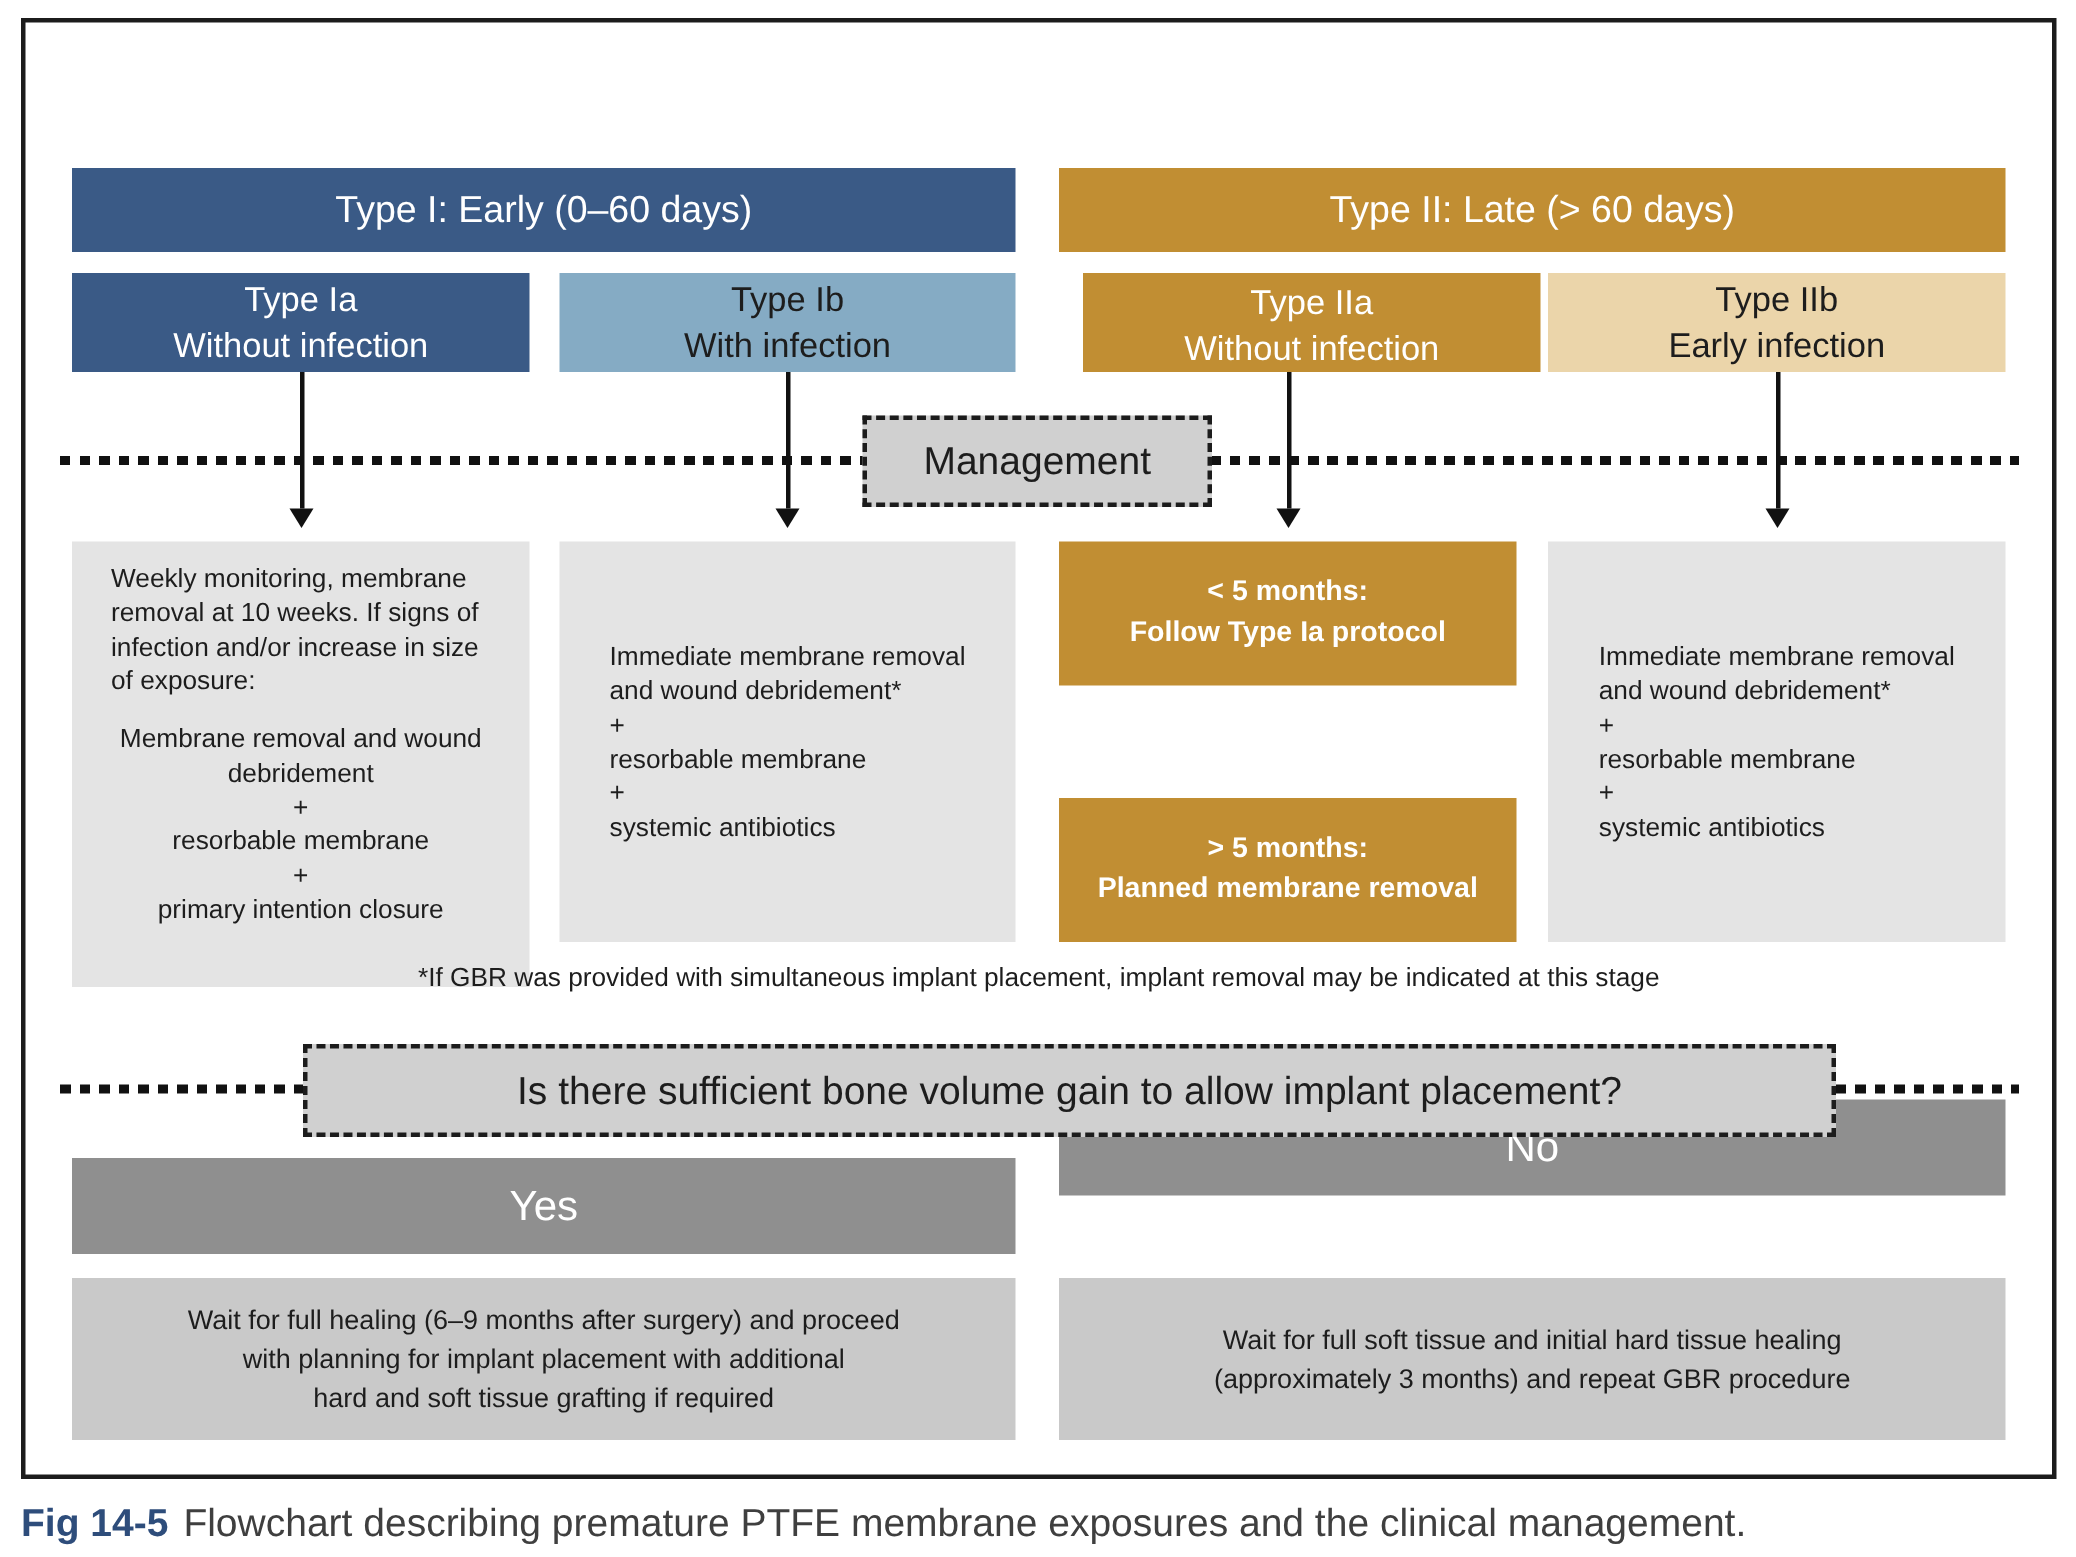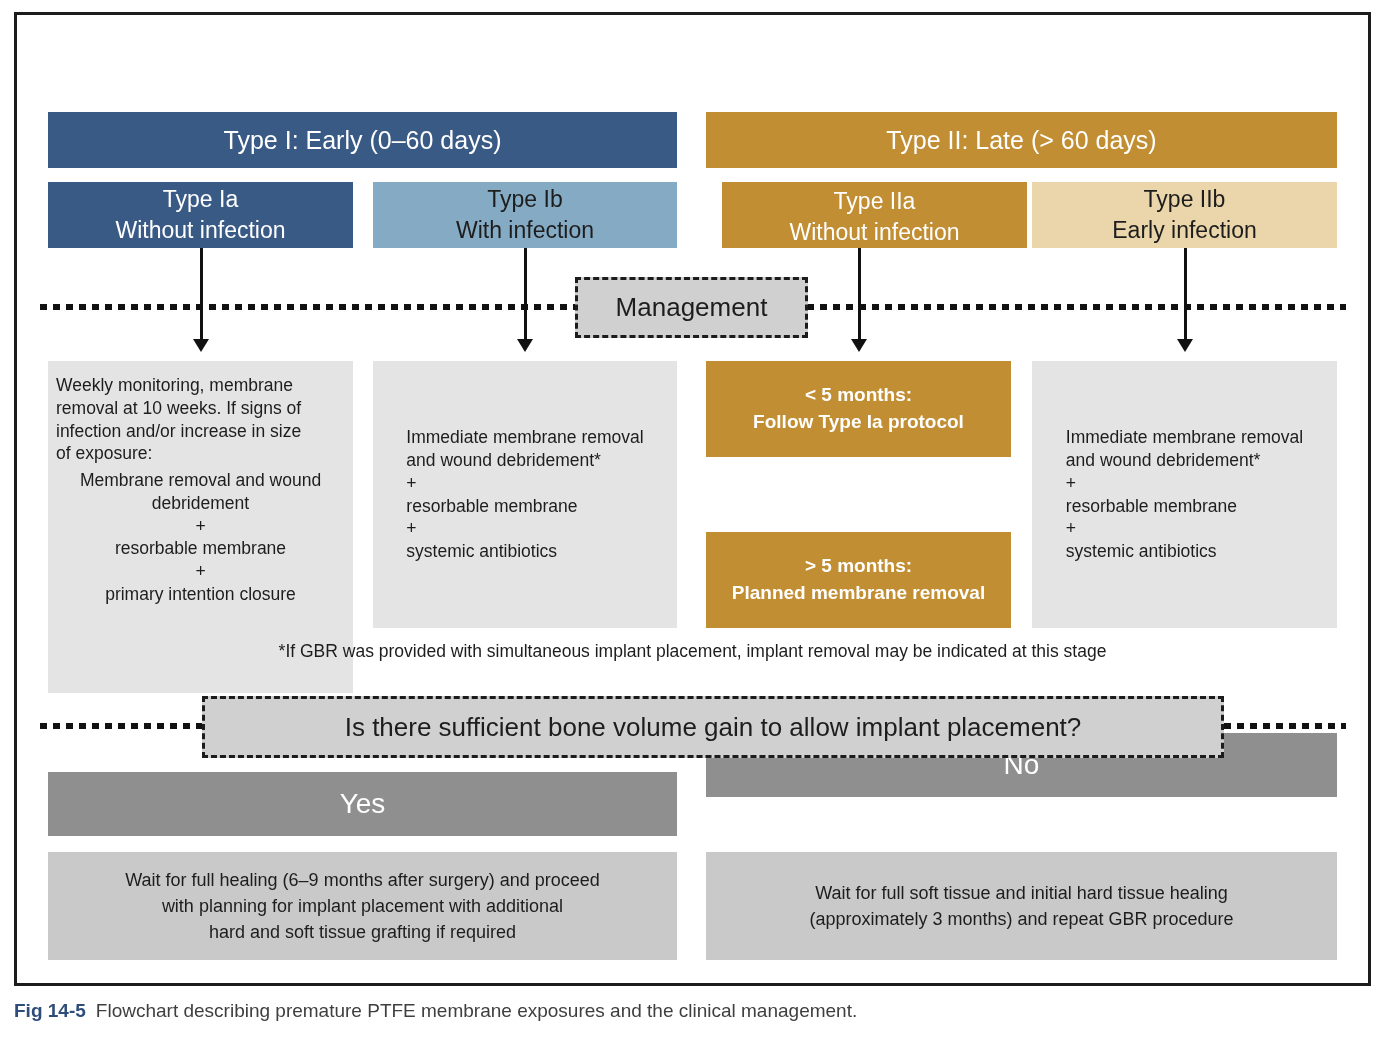--- a/index.html
+++ b/index.html
@@ -37,38 +37,38 @@
   .mgmt-box{left:575px;top:277px;width:233px;height:61px;font-size:26px;}
   .q-box{left:202px;top:696px;width:1022px;height:62px;font-size:26px;}
   .arrow{z-index:3;width:16px;display:flex;flex-direction:column;align-items:center;}
   .arrow-line{width:3px;background:#111;flex:1;}
   .arrow-head{width:0;height:0;border-left:8px solid transparent;border-right:8px solid transparent;border-top:13px solid #111;}
   .arr-a{left:193px;top:248px;height:104px;}
   .arr-b{left:517px;top:248px;height:104px;}
   .arr-c{left:851px;top:248px;height:104px;}
   .arr-d{left:1177px;top:248px;height:104px;}
   .result{background:#e4e4e4;font-size:17.5px;line-height:1.3;}
-  .res-ia{left:48px;top:361px;width:305px;height:332px;padding:13px 8px;}
+  .res-ia{left:48px;top:361px;width:305px;height:297px;padding:13px 26px;}
   .res-ia .intro{text-align:left;}
-  .res-ia .protocol{text-align:center;margin-top:4px;}
+  .res-ia .protocol{text-align:center;margin-top:16px;}
   .res-center{display:flex;align-items:center;justify-content:center;}
   .res-ib{left:373px;top:361px;width:304px;height:267px;}
   .res-iib{left:1032px;top:361px;width:305px;height:267px;}
   .gold-box{background:#c18e33;color:#fff;font-weight:bold;font-size:19px;line-height:1.4;
     display:flex;align-items:center;justify-content:center;text-align:center;}
   .gold-1{left:706px;top:361px;width:305px;height:96px;}
   .gold-2{left:706px;top:532px;width:305px;height:96px;}
   .footnote{left:48px;top:641px;width:1289px;text-align:center;font-size:17.5px;}
   .yes-bar{left:48px;top:772px;width:629px;height:64px;background:#8f8f8f;color:#fff;font-size:28px;}
   .no-bar{left:706px;top:733px;width:631px;height:64px;background:#8f8f8f;color:#fff;font-size:28px;}
   .final{background:#c9c9c9;font-size:18px;line-height:1.45;
     display:flex;align-items:center;justify-content:center;text-align:center;}
   .yes-final{left:48px;top:852px;width:629px;height:108px;}
   .no-final{left:706px;top:852px;width:631px;height:108px;}
-  .caption{left:14px;top:1000px;width:1360px;font-size:19px;color:#3f3f3f;}
+  .caption{left:14px;top:1000px;width:1360px;font-size:26px;color:#3f3f3f;}
   .caption .fig{font-weight:bold;color:#2e4d7b;margin-right:10px;}
 </style>
 </head>
 <body>
 
 <div class="canvas">
 
   <div class="abs frame"></div>
 
 

